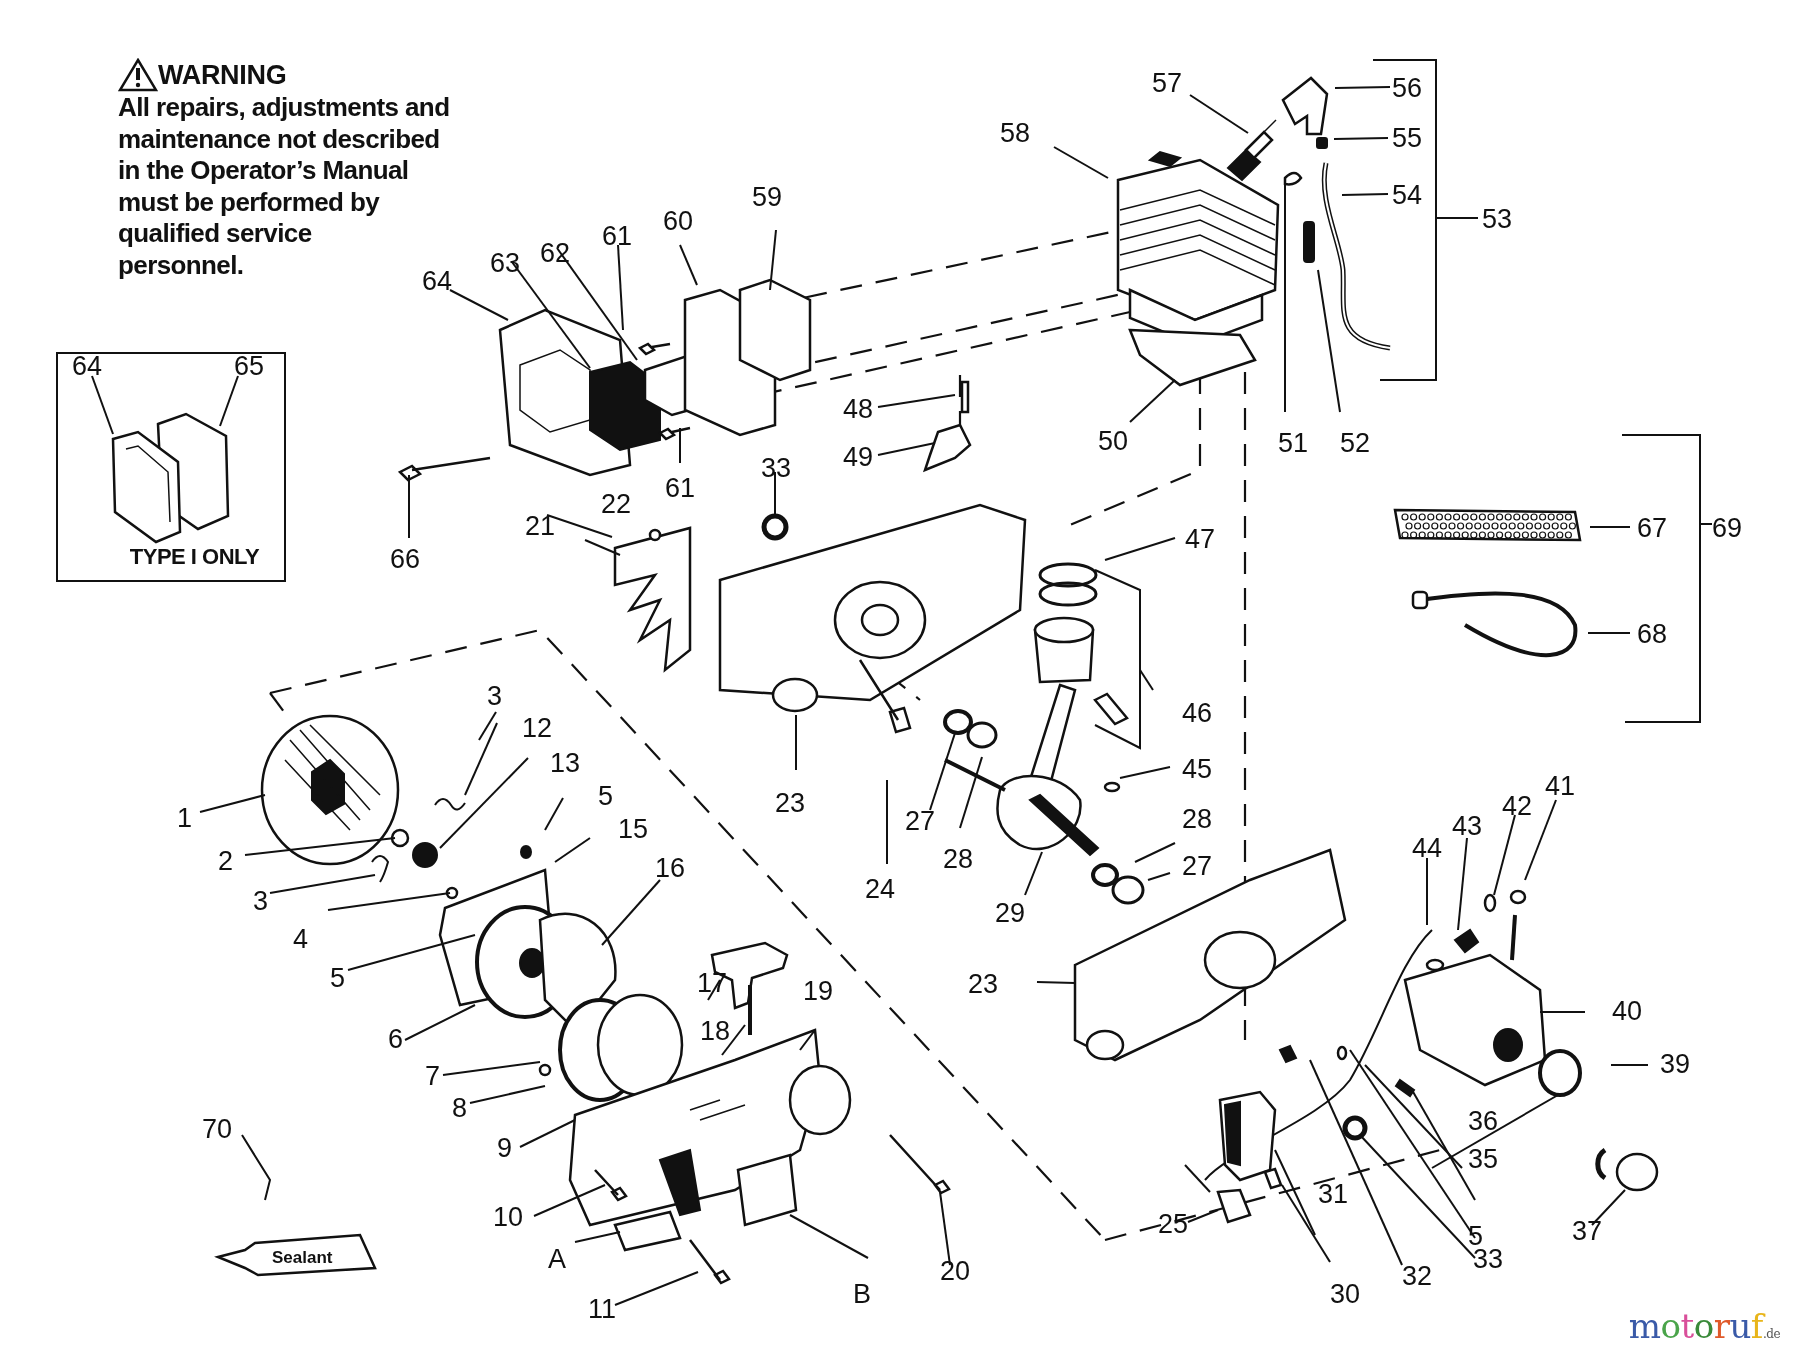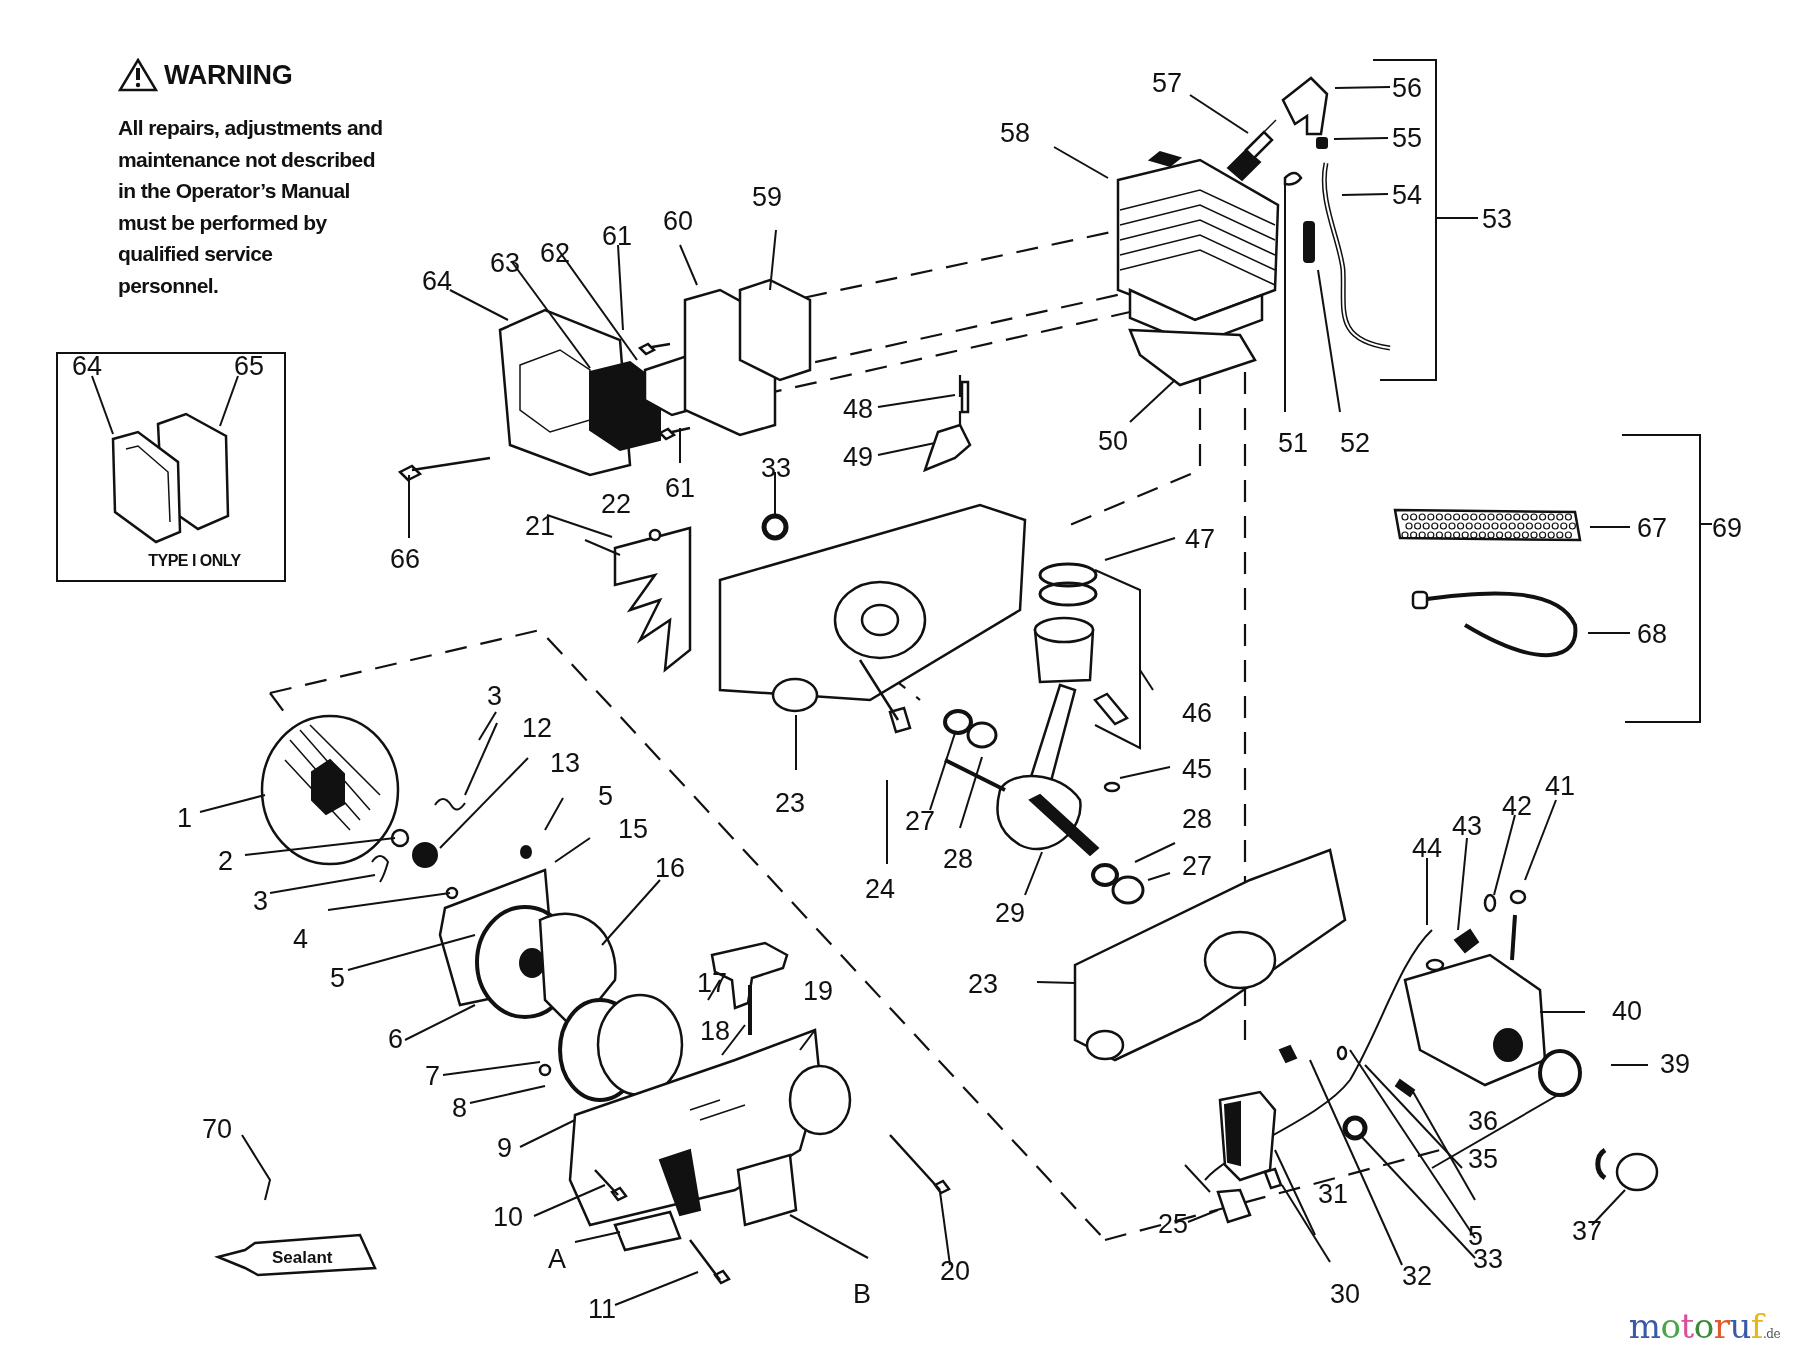--- a/index.html
+++ b/index.html
@@ -1,23 +1,23 @@
 <!DOCTYPE html>
 <html><head>
 <meta charset="utf-8">
 <style>
   html, body { margin:0; padding:0; background:#ffffff; }
   body { width:1800px; height:1360px; position:relative; overflow:hidden; font-family:"Liberation Sans", sans-serif; }
   #diagram { position:absolute; left:0; top:0; width:1800px; height:1360px; }
   .warning { position:absolute; left:118px; top:58px; color:#111; font-family:"Liberation Sans", sans-serif; font-weight:bold; }
-  .warning .head { font-size:27px; display:flex; align-items:center; gap:6px; letter-spacing:-0.3px; }
-  .warning .body { font-size:21px; line-height:31.5px; letter-spacing:-0.6px; white-space:pre-line;margin-top:20px; }
+  .warning .head { font-size:27px; display:flex; align-items:center; letter-spacing:-0.3px; }
+  .warning .body { font-size:26px; line-height:31.5px; letter-spacing:-0.6px; white-space:pre-line; }
   .warn-tri { width:40px; height:34px; }
   .inset { position:absolute; left:56px; top:352px; width:230px; height:230px; border:2px solid #111; box-sizing:border-box; }
-  .inset .caption { position:absolute; left:0; right:0; bottom:10px; text-align:center; font-weight:bold; font-size:16px; letter-spacing:-0.5px; color:#111;padding-left:47px; }
+  .inset .caption { position:absolute; left:0; right:0; bottom:10px; text-align:center; font-weight:bold; font-size:22px; letter-spacing:-0.5px; color:#111;padding-left:47px; }
   .callout { font-family:"Liberation Sans", sans-serif; font-size:27px; fill:#111; }
   .leader { stroke:#111; stroke-width:2; fill:none; }
   .dash { stroke:#111; stroke-width:2.2; fill:none; stroke-dasharray:22 14; }
   .part { stroke:#111; stroke-width:2.5; fill:#fff; }
   .part-dark { stroke:#111; stroke-width:2; fill:#111; }
   .thin { stroke:#111; stroke-width:1.5; fill:none; }
   .watermark { position:absolute; right:20px; bottom:14px; font-family:"DejaVu Serif", serif; font-size:34px; letter-spacing:-0.5px; }
   .watermark .tld { font-size:12px; color:#555; }
 </style>
 </head>

